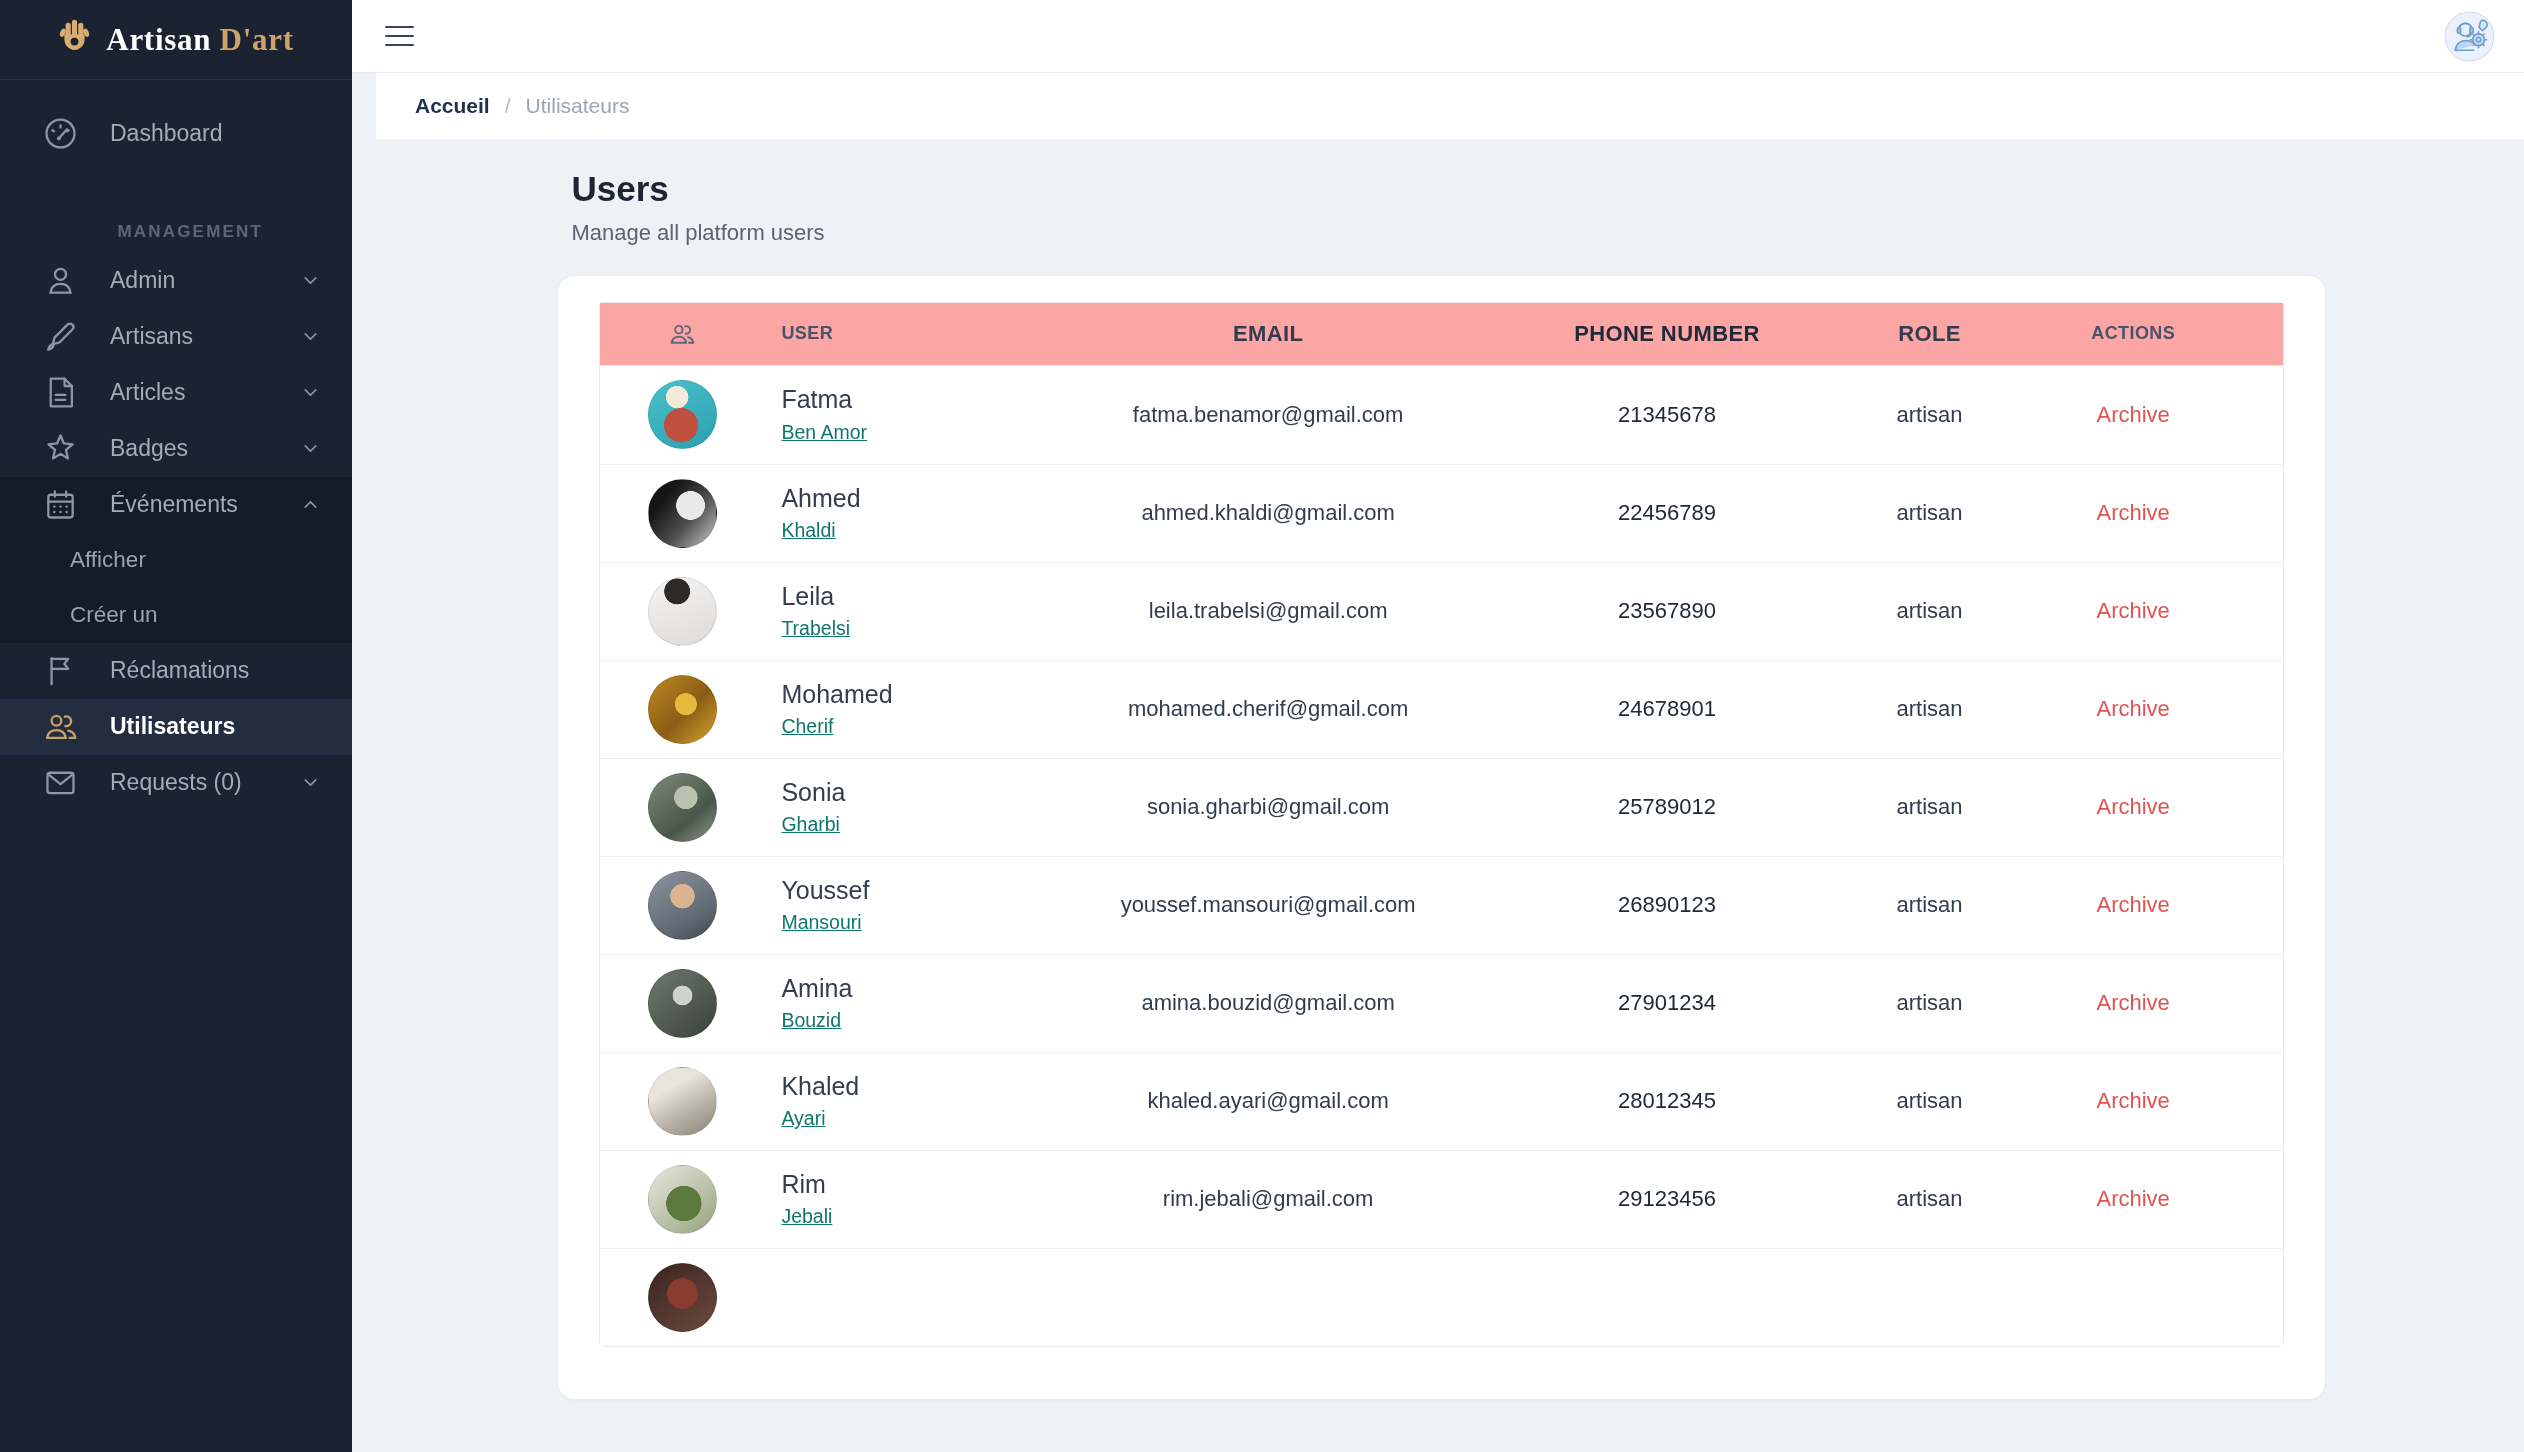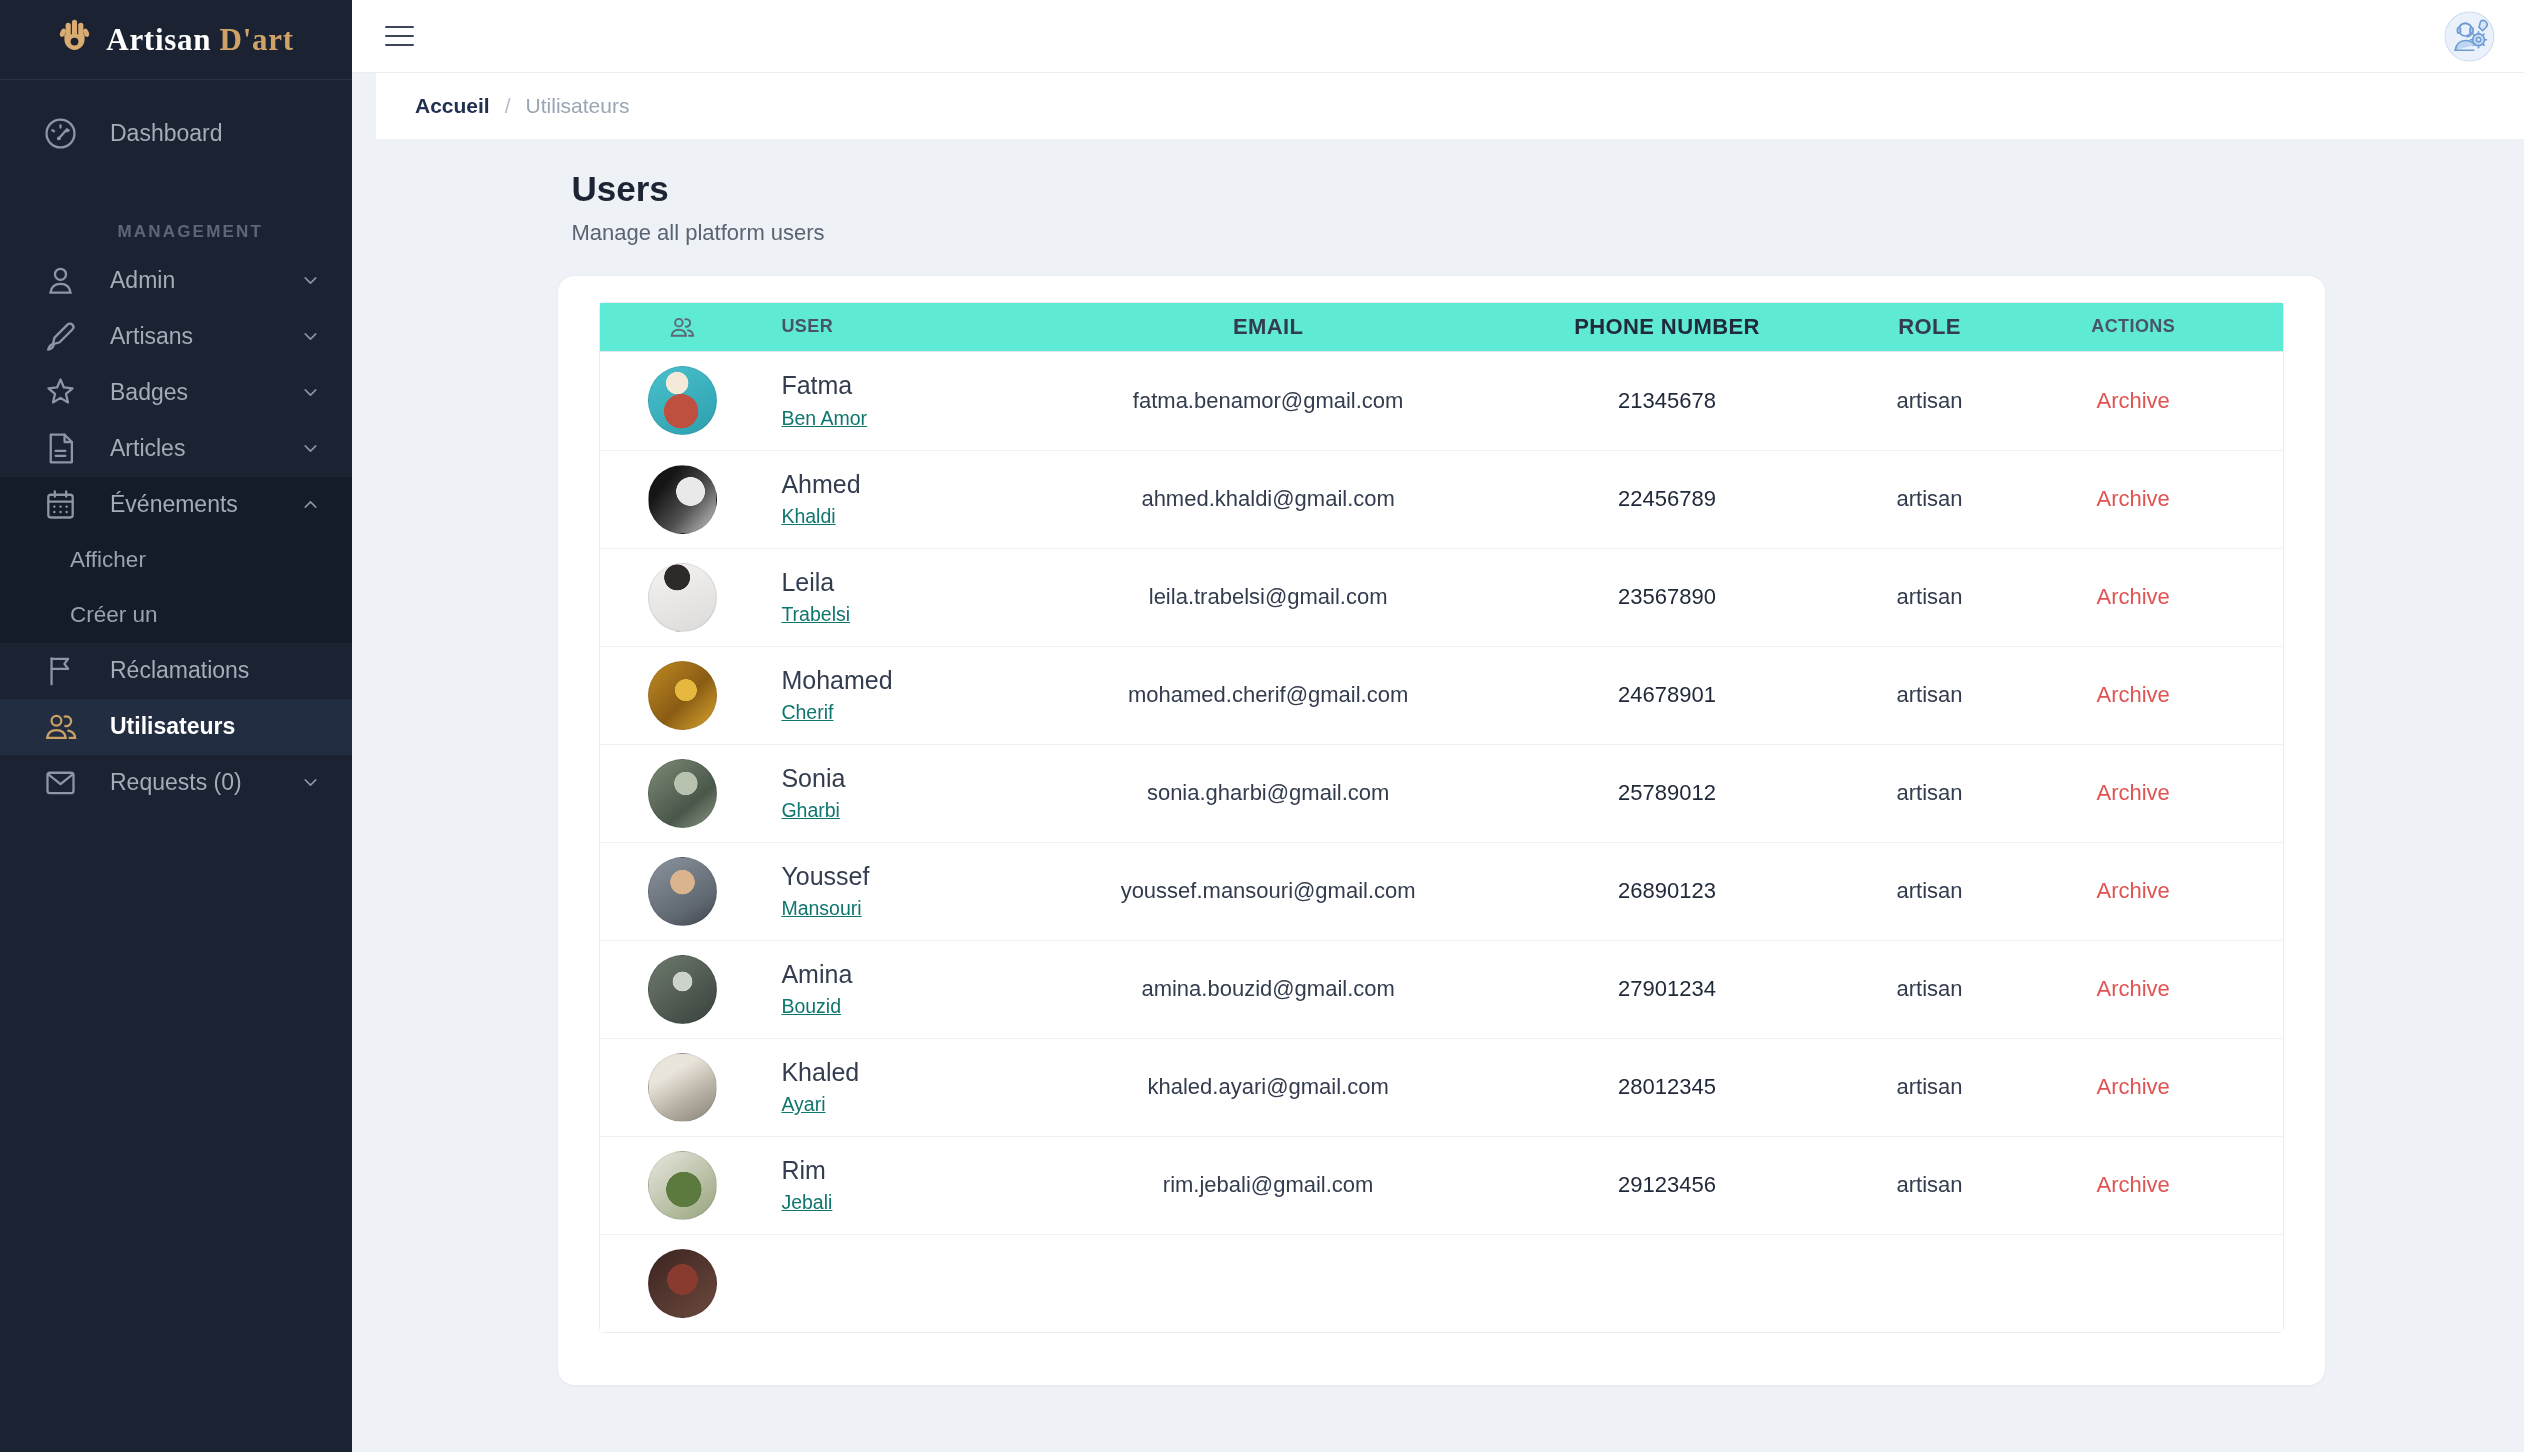--- a/index.html
+++ b/index.html
@@ -52,21 +52,21 @@
   .search-input::placeholder { color:#9aa4b2; }
   .btn-wrap { flex:0 0 163px; border:0.7px solid #e3e8ef; border-radius:0 7.5px 7.5px 0;
     background:#fafbfd; display:flex; align-items:center; justify-content:center; }
   .search-btn { background:#172a4d; color:#ffffff; border:none; border-radius:7.5px;
     height:55px; padding:0 31px; font-size:22px; font-family:"Liberation Sans", sans-serif;
     cursor:pointer; box-shadow:0 2.2px 4.5px rgba(23,42,77,.25); }
 
   
   .table-card { margin-top:30px; padding:26px 41px 52px; }
   .table { border:0.7px solid #e9edf2; border-radius:4.5px; }
-  .thead { height:49px; display:flex; align-items:center; background:#5eead4;
+  .thead { height:63px; display:flex; align-items:center; background:#fca5a5;
     border-bottom:1.5px solid #e3e7ee; font-size:18px; font-weight:bold; color:#49536a;
     letter-spacing:0.4px; }
   .trow { height:98px; display:flex; align-items:center; border-top:0.7px solid #eef1f4; background:#fff; }
   .trow:first-child { border-top:none; }
   .cell { display:flex; align-items:center; justify-content:center; }
   .c-avatar  { flex:0 0 9.8%; }
   .c-name    { flex:0 0 18.6%; justify-content:flex-start; padding-left:16.5px; }
   .c-email   { flex:0 0 22.6%; }
   .c-phone   { flex:0 0 24.8%; }
   .c-role    { flex:0 0 6.4%; }
@@ -131,36 +131,36 @@
           <path d="M19.3 4.7c.9.9.9 2.1 0 3l-8 8-4 1 1-4 8-8c.9-.9 2.1-.9 3 0z"></path>
           <path d="M7.3 16.7c-1.8.4-2.4 1.5-2.9 3.4 1.9-.5 3-1.1 3.4-2.9"></path>
         </svg>
         <span>Artisans</span>
         <svg class="chev" width="21" height="21" viewBox="0 0 24 24">
             <polyline points="6 9 12 15 18 9" fill="none" stroke="currentColor" stroke-width="1.8" stroke-linecap="round" stroke-linejoin="round"></polyline>
           </svg>
       </div>
 
       <div class="nav-item">
-        <svg class="nico" viewBox="0 0 24 24" fill="none" stroke="currentColor" stroke-width="1.4" stroke-linejoin="round">
-          <path d="M12 4l2.1 4.9 5.3.5-4 3.5 1.2 5.2L12 15.3 7.4 18.1l1.2-5.2-4-3.5 5.3-.5z"></path>
-        </svg>
-        <span>Badges</span>
-        <svg class="chev" width="21" height="21" viewBox="0 0 24 24">
-            <polyline points="6 9 12 15 18 9" fill="none" stroke="currentColor" stroke-width="1.8" stroke-linecap="round" stroke-linejoin="round"></polyline>
-          </svg>
-      </div>
-
-      <div class="nav-item">
         <svg class="nico" viewBox="0 0 24 24" fill="none" stroke="currentColor" stroke-width="1.4" stroke-linecap="round" stroke-linejoin="round">
           <path d="M6 3.5h8.5L19 8v12.5H6z"></path>
             <path d="M14.5 3.5V8H19"></path>
             <path d="M9 13.5h6M9 16.5h6"></path>
         </svg>
         <span>Articles</span>
+        <svg class="chev" width="21" height="21" viewBox="0 0 24 24">
+            <polyline points="6 9 12 15 18 9" fill="none" stroke="currentColor" stroke-width="1.8" stroke-linecap="round" stroke-linejoin="round"></polyline>
+          </svg>
+      </div>
+
+      <div class="nav-item">
+        <svg class="nico" viewBox="0 0 24 24" fill="none" stroke="currentColor" stroke-width="1.4" stroke-linejoin="round">
+          <path d="M12 4l2.1 4.9 5.3.5-4 3.5 1.2 5.2L12 15.3 7.4 18.1l1.2-5.2-4-3.5 5.3-.5z"></path>
+        </svg>
+        <span>Badges</span>
         <svg class="chev" width="21" height="21" viewBox="0 0 24 24">
             <polyline points="6 9 12 15 18 9" fill="none" stroke="currentColor" stroke-width="1.8" stroke-linecap="round" stroke-linejoin="round"></polyline>
           </svg>
       </div>
 
 
       <div class="events-group">
         <div class="nav-item">
           <svg class="nico" viewBox="0 0 24 24" fill="none" stroke="currentColor" stroke-width="1.4" stroke-linecap="round">
             <rect x="4.5" y="6" width="15" height="14" rx="1.5"></rect>

